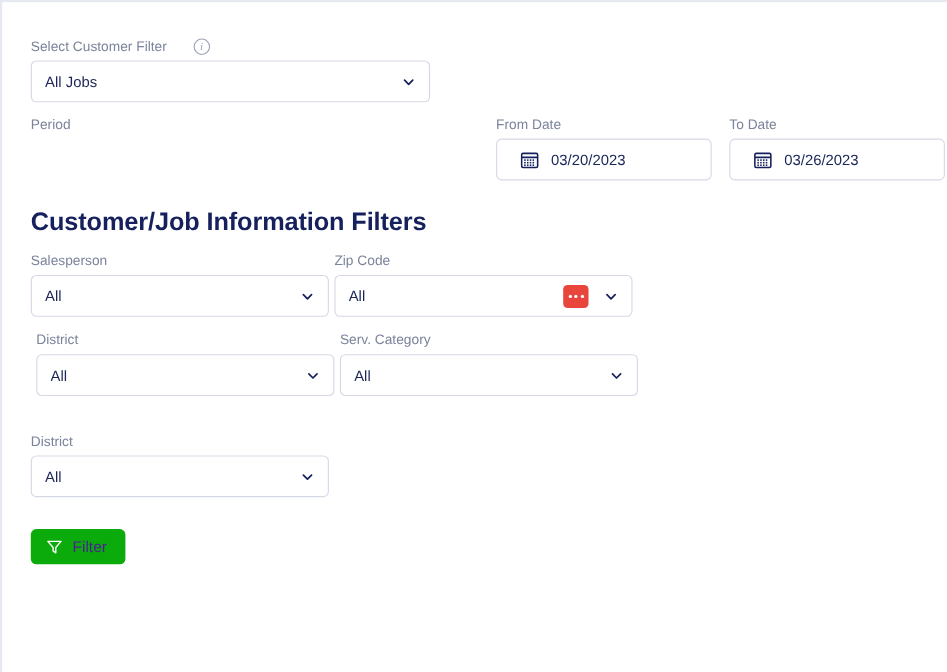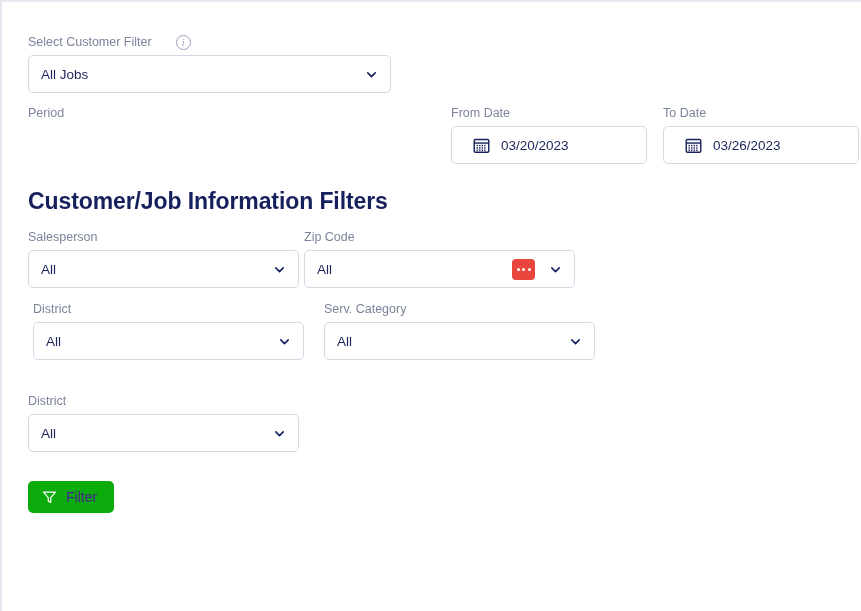--- a/index.html
+++ b/index.html
@@ -323,21 +323,21 @@
         <div class="control">
           <span class="value">All</span>
           <span class="chev">
             <svg viewBox="0 0 14 14">
                 <path d="M3 5.3 L7 9.3 L11 5.3" fill="none" stroke="#16205c" stroke-width="1.7" stroke-linecap="round" stroke-linejoin="round"></path>
               </svg>
           </span>
         </div>
       </div>
 
-      <div class="field" style="width:271px; margin-left:20px;">
+      <div class="field" style="width:271px; margin-left:5px;">
         <div class="fld-label">
           <span>Serv. Category</span>
         </div>
         <div class="control">
           <span class="value">All</span>
           <span class="chev">
             <svg viewBox="0 0 14 14">
                 <path d="M3 5.3 L7 9.3 L11 5.3" fill="none" stroke="#16205c" stroke-width="1.7" stroke-linecap="round" stroke-linejoin="round"></path>
               </svg>
           </span>

